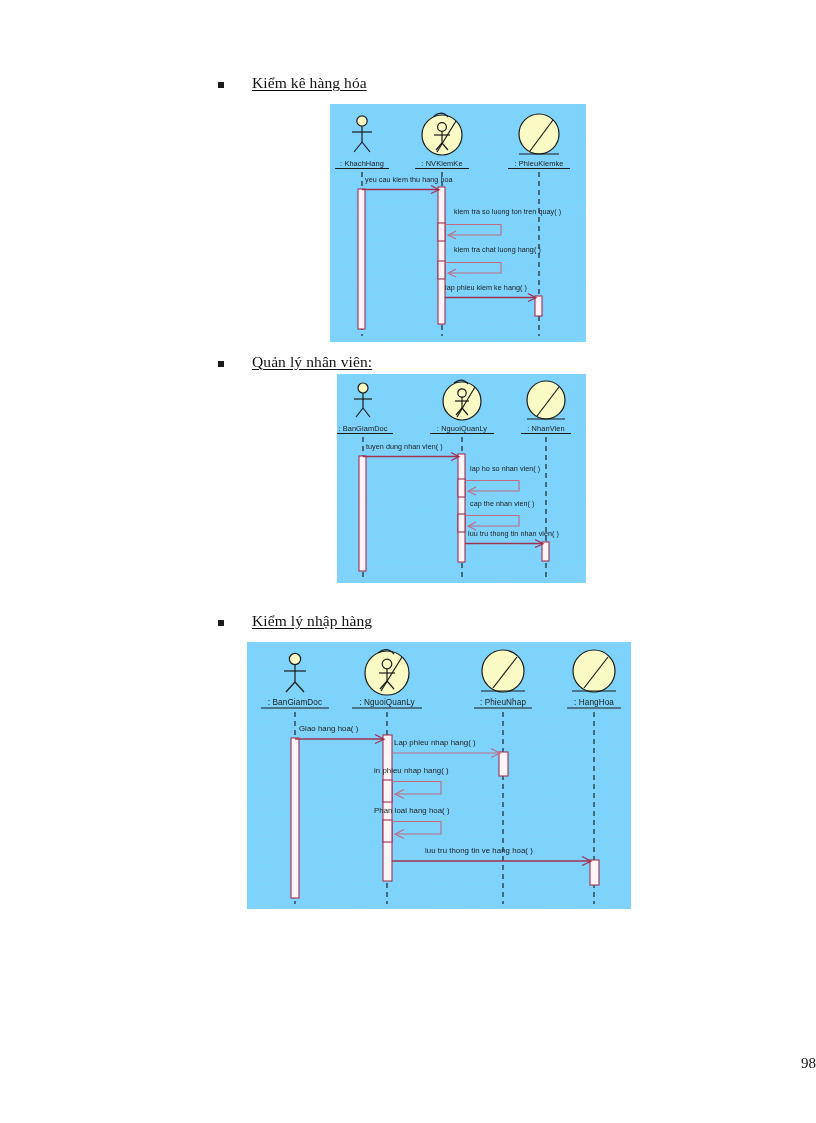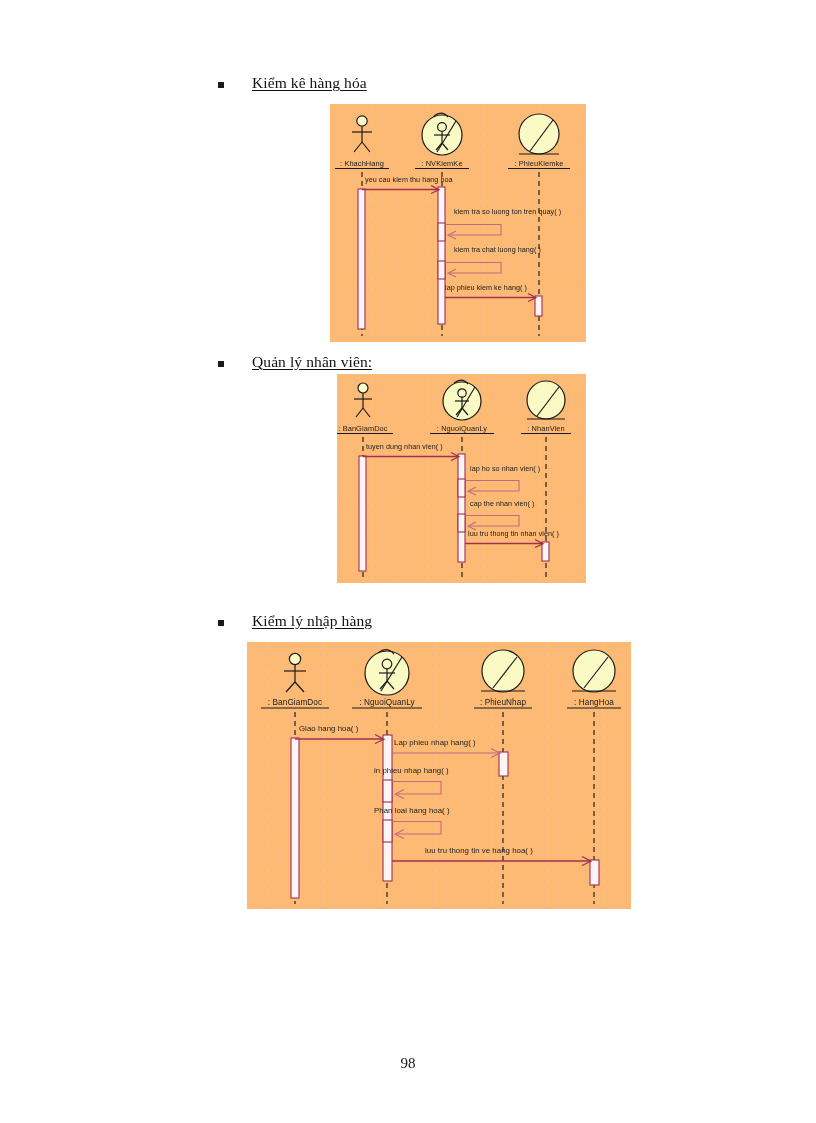--- a/index.html
+++ b/index.html
@@ -24,21 +24,21 @@
     font-size:15.5px;color:#101010;
     text-decoration:underline;
     text-underline-offset:2px;
     white-space:nowrap;
     letter-spacing:.1px;
   }
 
   
   .diagram{
     position:absolute;
-    background:#fdba74;
+    background:#7dd3fc;
     overflow:hidden;
   }
   .diagram .noise{
     position:absolute;left:0;top:0;width:100%;height:100%;
     background-image:
       radial-gradient(rgba(180,170,200,.40) .6px, transparent .7px),
       radial-gradient(rgba(210,180,190,.30) .6px, transparent .7px);
     background-size:7px 9px, 11px 13px;
     background-position:0 0, 4px 5px;
     pointer-events:none;
@@ -56,21 +56,21 @@
 
   .lifeline{stroke:#141414;stroke-width:1.1;stroke-dasharray:5 4;}
   .actline{stroke:#A23050;stroke-width:1.1;fill:#fdf4f6;}
   .msgline{stroke:#A23050;stroke-width:1.3;fill:none;}
   .msgline-thin{stroke:#C06B80;stroke-width:1.1;fill:none;}
   .stick{stroke:#1b1b1b;stroke-width:1.2;fill:none;}
   .headfill{fill:#FAFAC4;stroke:#1b1b1b;stroke-width:1.2;}
   .ul{stroke:#1b1b1b;stroke-width:1;}
 
   .pageno{
-    position:absolute;width:816px;text-align:center;
+    position:absolute;width:816px;text-align:right;
     font-family:"Liberation Serif", serif;font-size:15px;color:#151515;
   }
 </style>
 </head>
 <body>
 
 <div class="page">
 
   <div class="bullet-row" style="left:218px;top:74px;">
     <span class="sq-bullet"></span>

